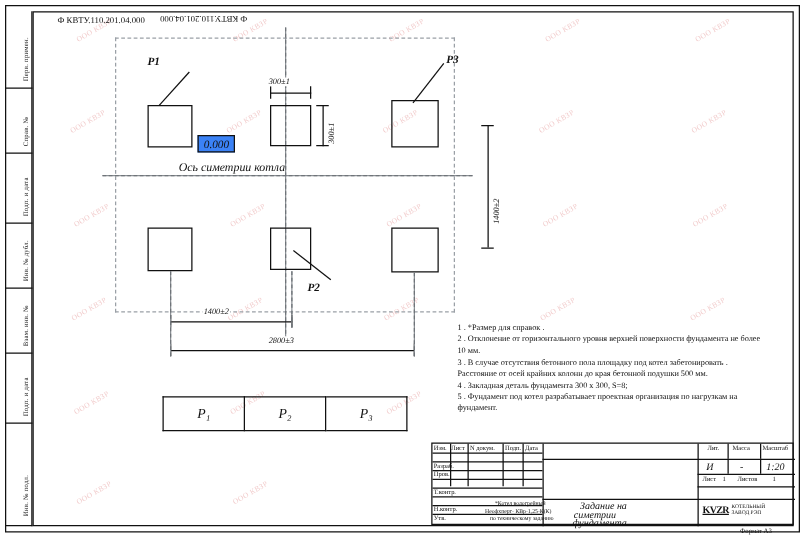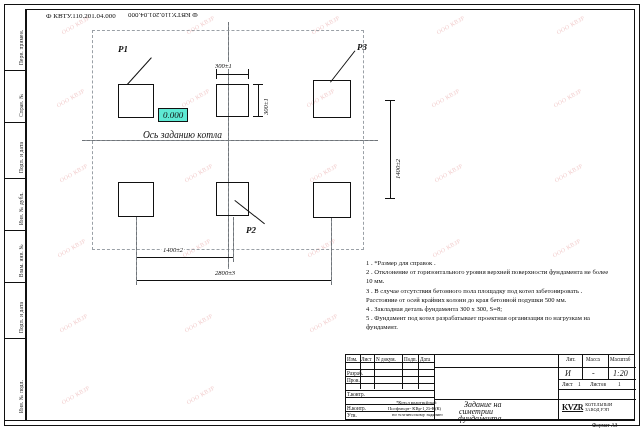--- a/index.html
+++ b/index.html
@@ -31,21 +31,21 @@
   .lbl{position:absolute;font-size:8.5px;font-style:italic;white-space:nowrap;}
   .lbl-b{position:absolute;font-size:9px;font-style:italic;font-weight:bold;white-space:nowrap;}
 
   .dim-line{position:absolute;background:#111;}
   .dim-line.h{height:1px;}
   .dim-line.v{width:1px;}
   .dim-tick{position:absolute;background:#111;}
   .dim-txt{position:absolute;font-size:6.6px;font-style:italic;white-space:nowrap;background:#fff;padding:0 1px;}
   .dim-txt.vert{transform-origin:0 0;transform:rotate(-90deg);}
 
-  .boxed{position:absolute;border:1px solid #111;padding:1px 4px;font-size:9px;font-style:italic;background:#5eead4;white-space:nowrap;}
+  .boxed{position:absolute;border:1px solid #111;padding:1px 4px;font-size:9px;font-style:italic;background:#3b82f6;white-space:nowrap;}
 
   .title-top{position:absolute;font-size:7px;white-space:nowrap;}
   .title-top-rot{position:absolute;font-size:7px;white-space:nowrap;transform:rotate(180deg);}
 
   
   .notes{position:absolute;font-size:6.6px;line-height:9.2px;color:#111;width:248px;}
   .notes div{white-space:normal;}
 
   
   .ptable{position:absolute;border-collapse:collapse;}
@@ -145,21 +145,21 @@
     <div class="lbl-b" style="left:88px;top:32px;">P1</div>
 
     <div class="lead" style="left:205px;top:188px;width:38px;transform:rotate(38deg);"></div>
     <div class="lbl-b" style="left:216px;top:213px;">P2</div>
 
     <div class="lead" style="left:300px;top:70px;width:40px;transform:rotate(-52deg);"></div>
     <div class="lbl-b" style="left:327px;top:30px;">P3</div>
 
     <div class="boxed" style="left:128px;top:96px;">0.000</div>
 
-    <div class="lbl" style="left:113px;top:118px;font-size:9.5px;">Ось заданию котла</div>
+    <div class="lbl" style="left:113px;top:118px;font-size:9.5px;">Ось симетрии котла</div>
 
     <div class="dim-line h" style="left:186px;top:62px;width:33px;"></div>
     <div class="dim-tick" style="left:186px;top:57px;width:1px;height:10px;"></div>
     <div class="dim-tick" style="left:218px;top:57px;width:1px;height:10px;"></div>
     <div class="dim-txt" style="left:184px;top:50px;">300±1</div>
 
     <div class="dim-line v" style="left:228px;top:72px;height:33px;"></div>
     <div class="dim-tick" style="left:223px;top:72px;width:10px;height:1px;"></div>
     <div class="dim-tick" style="left:223px;top:104px;width:10px;height:1px;"></div>
     <div class="dim-txt vert" style="left:232px;top:104px;">300±1</div>
@@ -186,20 +186,25 @@
     <div class="notes" style="left:336px;top:246px;">
       <div>1 . *Размер для справок .</div>
       <div>2 . Отклонение от горизонтального уровня верхней поверхности фундамента не более 10 мм.</div>
       <div>3 . В случае отсутствия бетонного пола площадку под котел забетонировать . Расстояние от осей крайних колонн до края бетонной подушки 500 мм.</div>
       <div>4 . Закладная деталь фундамента  300 х 300, S=8;</div>
       <div>5 . Фундамент под котел разрабатывает проектная организация по нагрузкам на фундамент.</div>
     </div>
 
     <table class="ptable" style="left:100px;top:305px;">
       <tbody>
+          <tr>
+        <td class="hd">P₁</td>
+        <td class="hd">P₂</td>
+        <td class="hd">P₃</td>
+      </tr>
     </tbody>
       </table>
 
   </div>
 
   <div class="tb" style="left:345px;top:354px;width:290px;height:66px;">
 
     <div class="l v" style="left:14px;top:0;height:34px;"></div>
     <div class="l v" style="left:28px;top:0;height:34px;"></div>
     <div class="l v" style="left:56px;top:0;height:34px;"></div>

